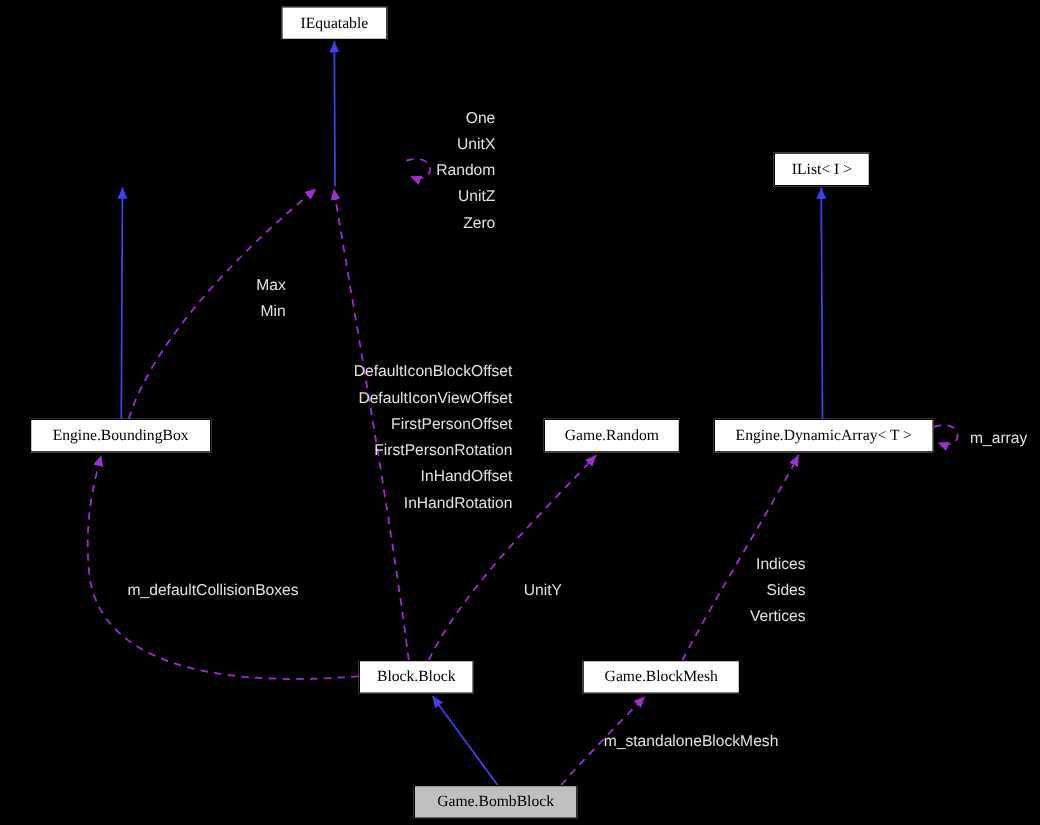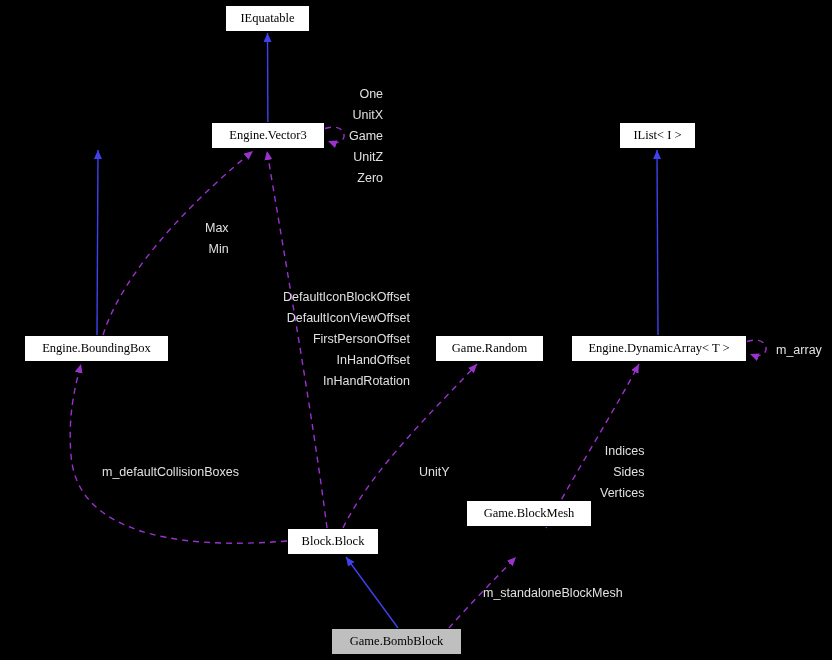--- a/index.html
+++ b/index.html
@@ -68,53 +68,53 @@
     <path class="edge-u" d="M 343 528 C 372 468, 442 402, 477 364" marker-end="url(#mU)"></path>
     <path class="edge-u" d="M 287 541 C 165 551, 76 528, 71 455 C 68 417, 74 390, 81 364" marker-end="url(#mU)"></path>
     <path class="edge-u" d="M 546 528 C 572 478, 616 408, 639 364" marker-end="url(#mU)"></path>
     <path class="edge-u" d="M 747 341.5 C 772 333.5, 772 362.5, 750 354" marker-end="url(#mU)"></path>
     <path class="edge-u" d="M 449 628 C 468 606, 494 580, 516 557" marker-end="url(#mU)"></path>
   </svg>
 
   <div class="node" style="left:225px;top:5px;width:85px;height:27px">IEquatable</div>
 
 
-  <div class="node" style="left:211px;top:122px;width:114px;height:27px">Engine.Vector3</div>
 
   <div class="node" style="left:619px;top:122px;width:77px;height:27px">IList&lt; I &gt;</div>
 
   <div class="node" style="left:24px;top:335px;width:145px;height:27px">Engine.BoundingBox</div>
 
   <div class="node" style="left:435px;top:335px;width:109px;height:27px">Game.Random</div>
 
   <div class="node" style="left:571px;top:335px;width:176px;height:27px">Engine.DynamicArray&lt; T &gt;</div>
 
   <div class="node" style="left:287px;top:528px;width:92px;height:27px">Block.Block</div>
 
-  <div class="node" style="left:466px;top:500px;width:126px;height:27px">Game.BlockMesh</div>
+  <div class="node" style="left:466px;top:528px;width:126px;height:27px">Game.BlockMesh</div>
 
   <div class="node hl" style="left:331px;top:628px;width:131px;height:27px">Game.BombBlock</div>
 
   <div class="elabel" style="left:349px;top:84px">
     <span>One</span>
     <span>UnitX</span>
-    <span>Game</span>
+    <span>Random</span>
     <span>UnitZ</span>
     <span>Zero</span>
   </div>
 
   <div class="elabel" style="left:205px;top:218px">
     <span>Max</span>
     <span>Min</span>
   </div>
 
   <div class="elabel" style="left:283px;top:287px">
     <span>DefaultIconBlockOffset</span>
     <span>DefaultIconViewOffset</span>
     <span>FirstPersonOffset</span>
+    <span>FirstPersonRotation</span>
     <span>InHandOffset</span>
     <span>InHandRotation</span>
   </div>
 
   <div class="elabel" style="left:102px;top:462px">
     <span>m_defaultCollisionBoxes</span>
   </div>
 
   <div class="elabel" style="left:419px;top:462px">
     <span>UnitY</span>

